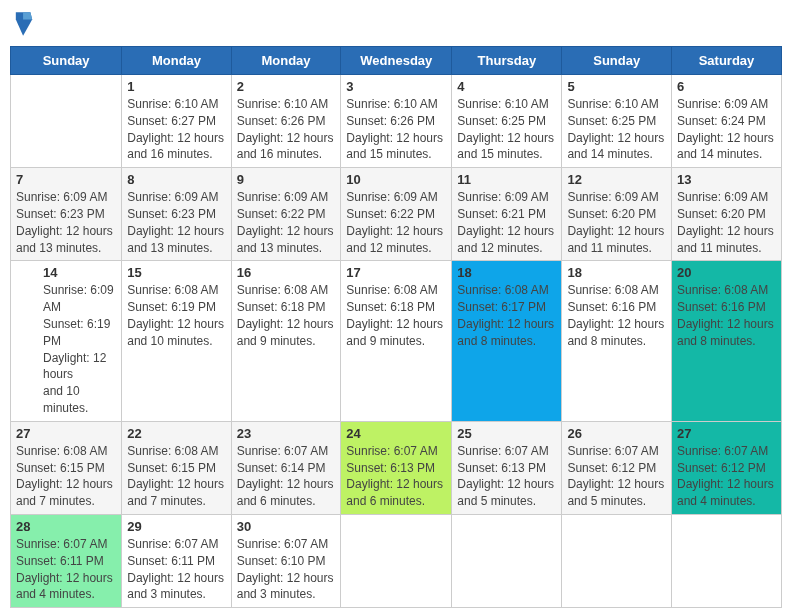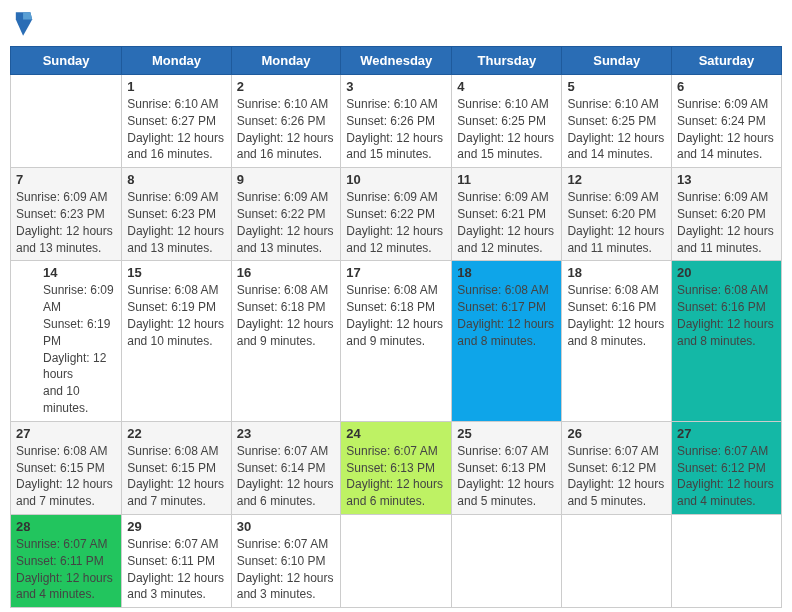--- a/index.html
+++ b/index.html
@@ -320,21 +320,21 @@
         </td>
         <td style="background: #14b8a6;">
           <span class="day-number">27</span>
           <div class="day-info" style="white-space: pre-line;">Sunrise: 6:07 AM
 Sunset: 6:12 PM
 Daylight: 12 hours
 and 4 minutes.</div>
         </td>
       </tr>
       <tr>
-        <td style="background: #22c55e; margin-left: 20px;">
+        <td style="background: #86efac; margin-left: 20px;">
           <span class="day-number">28</span>
           <div class="day-info" style="white-space: pre-line;">Sunrise: 6:07 AM
 Sunset: 6:11 PM
 Daylight: 12 hours
 and 4 minutes.</div>
         </td>
         <td style="background: rgb(255, 255, 255);">
           <span class="day-number">29</span>
           <div class="day-info" style="white-space: pre-line;">Sunrise: 6:07 AM
 Sunset: 6:11 PM

